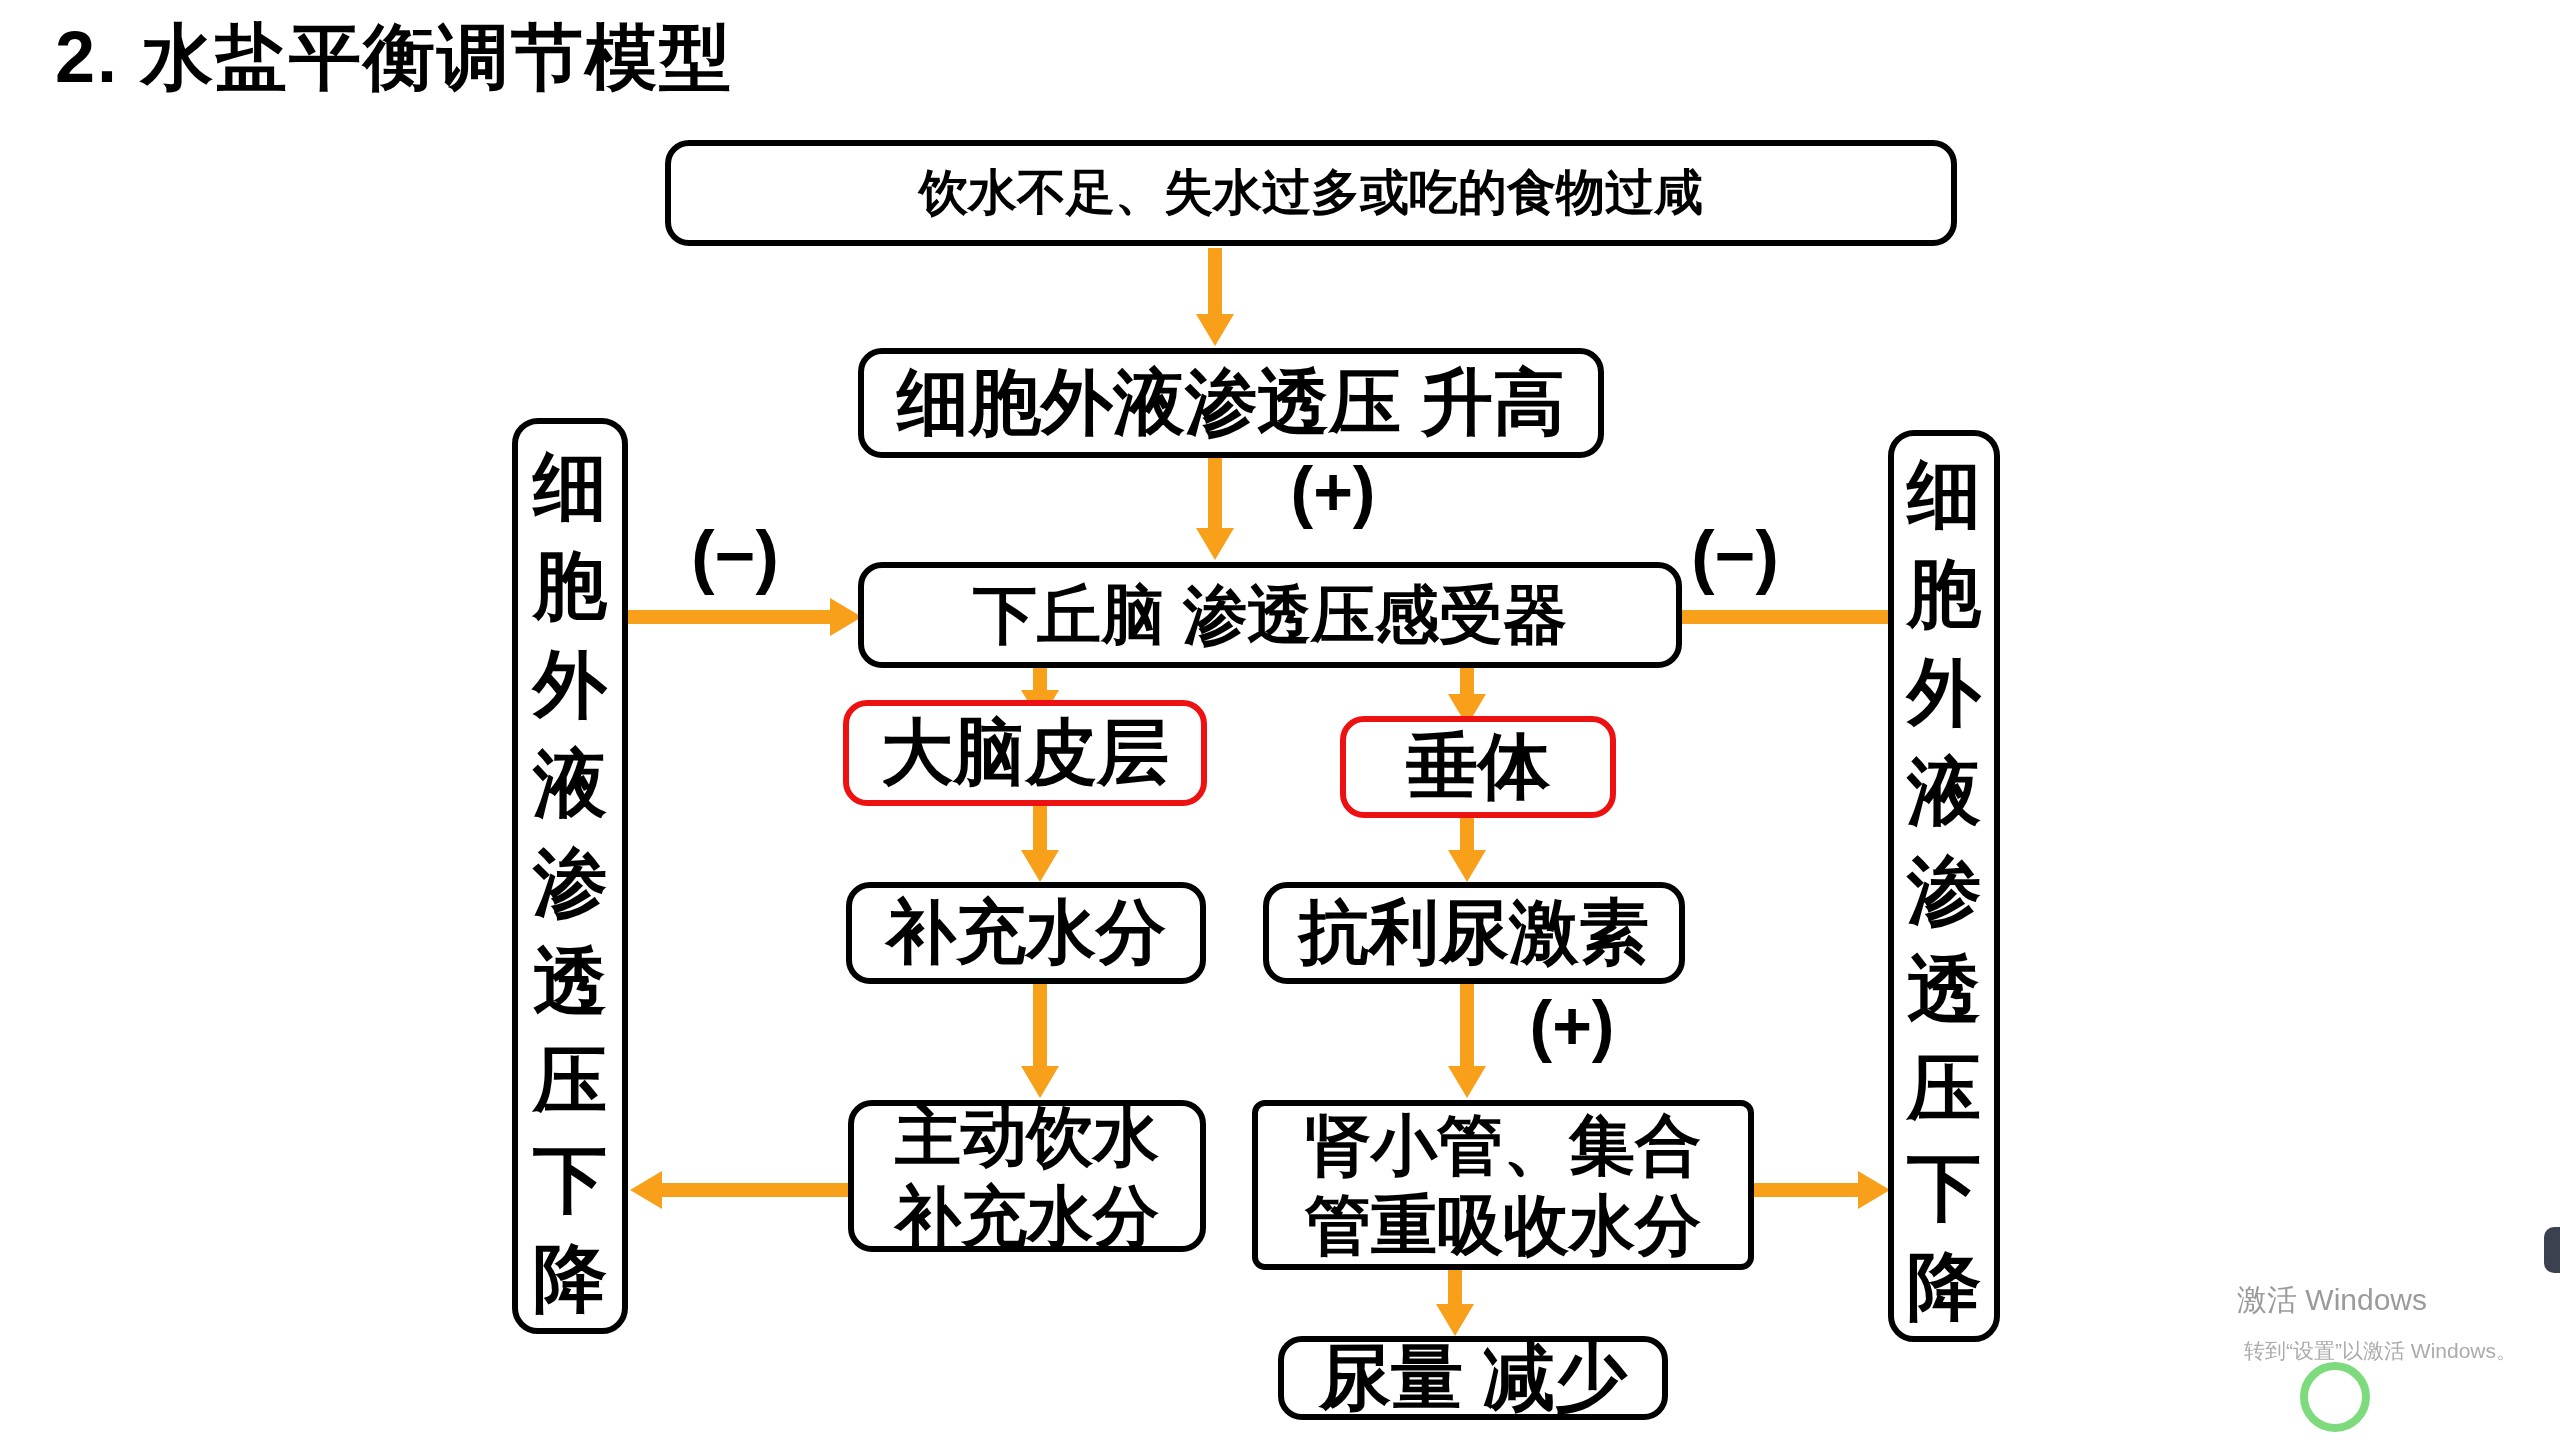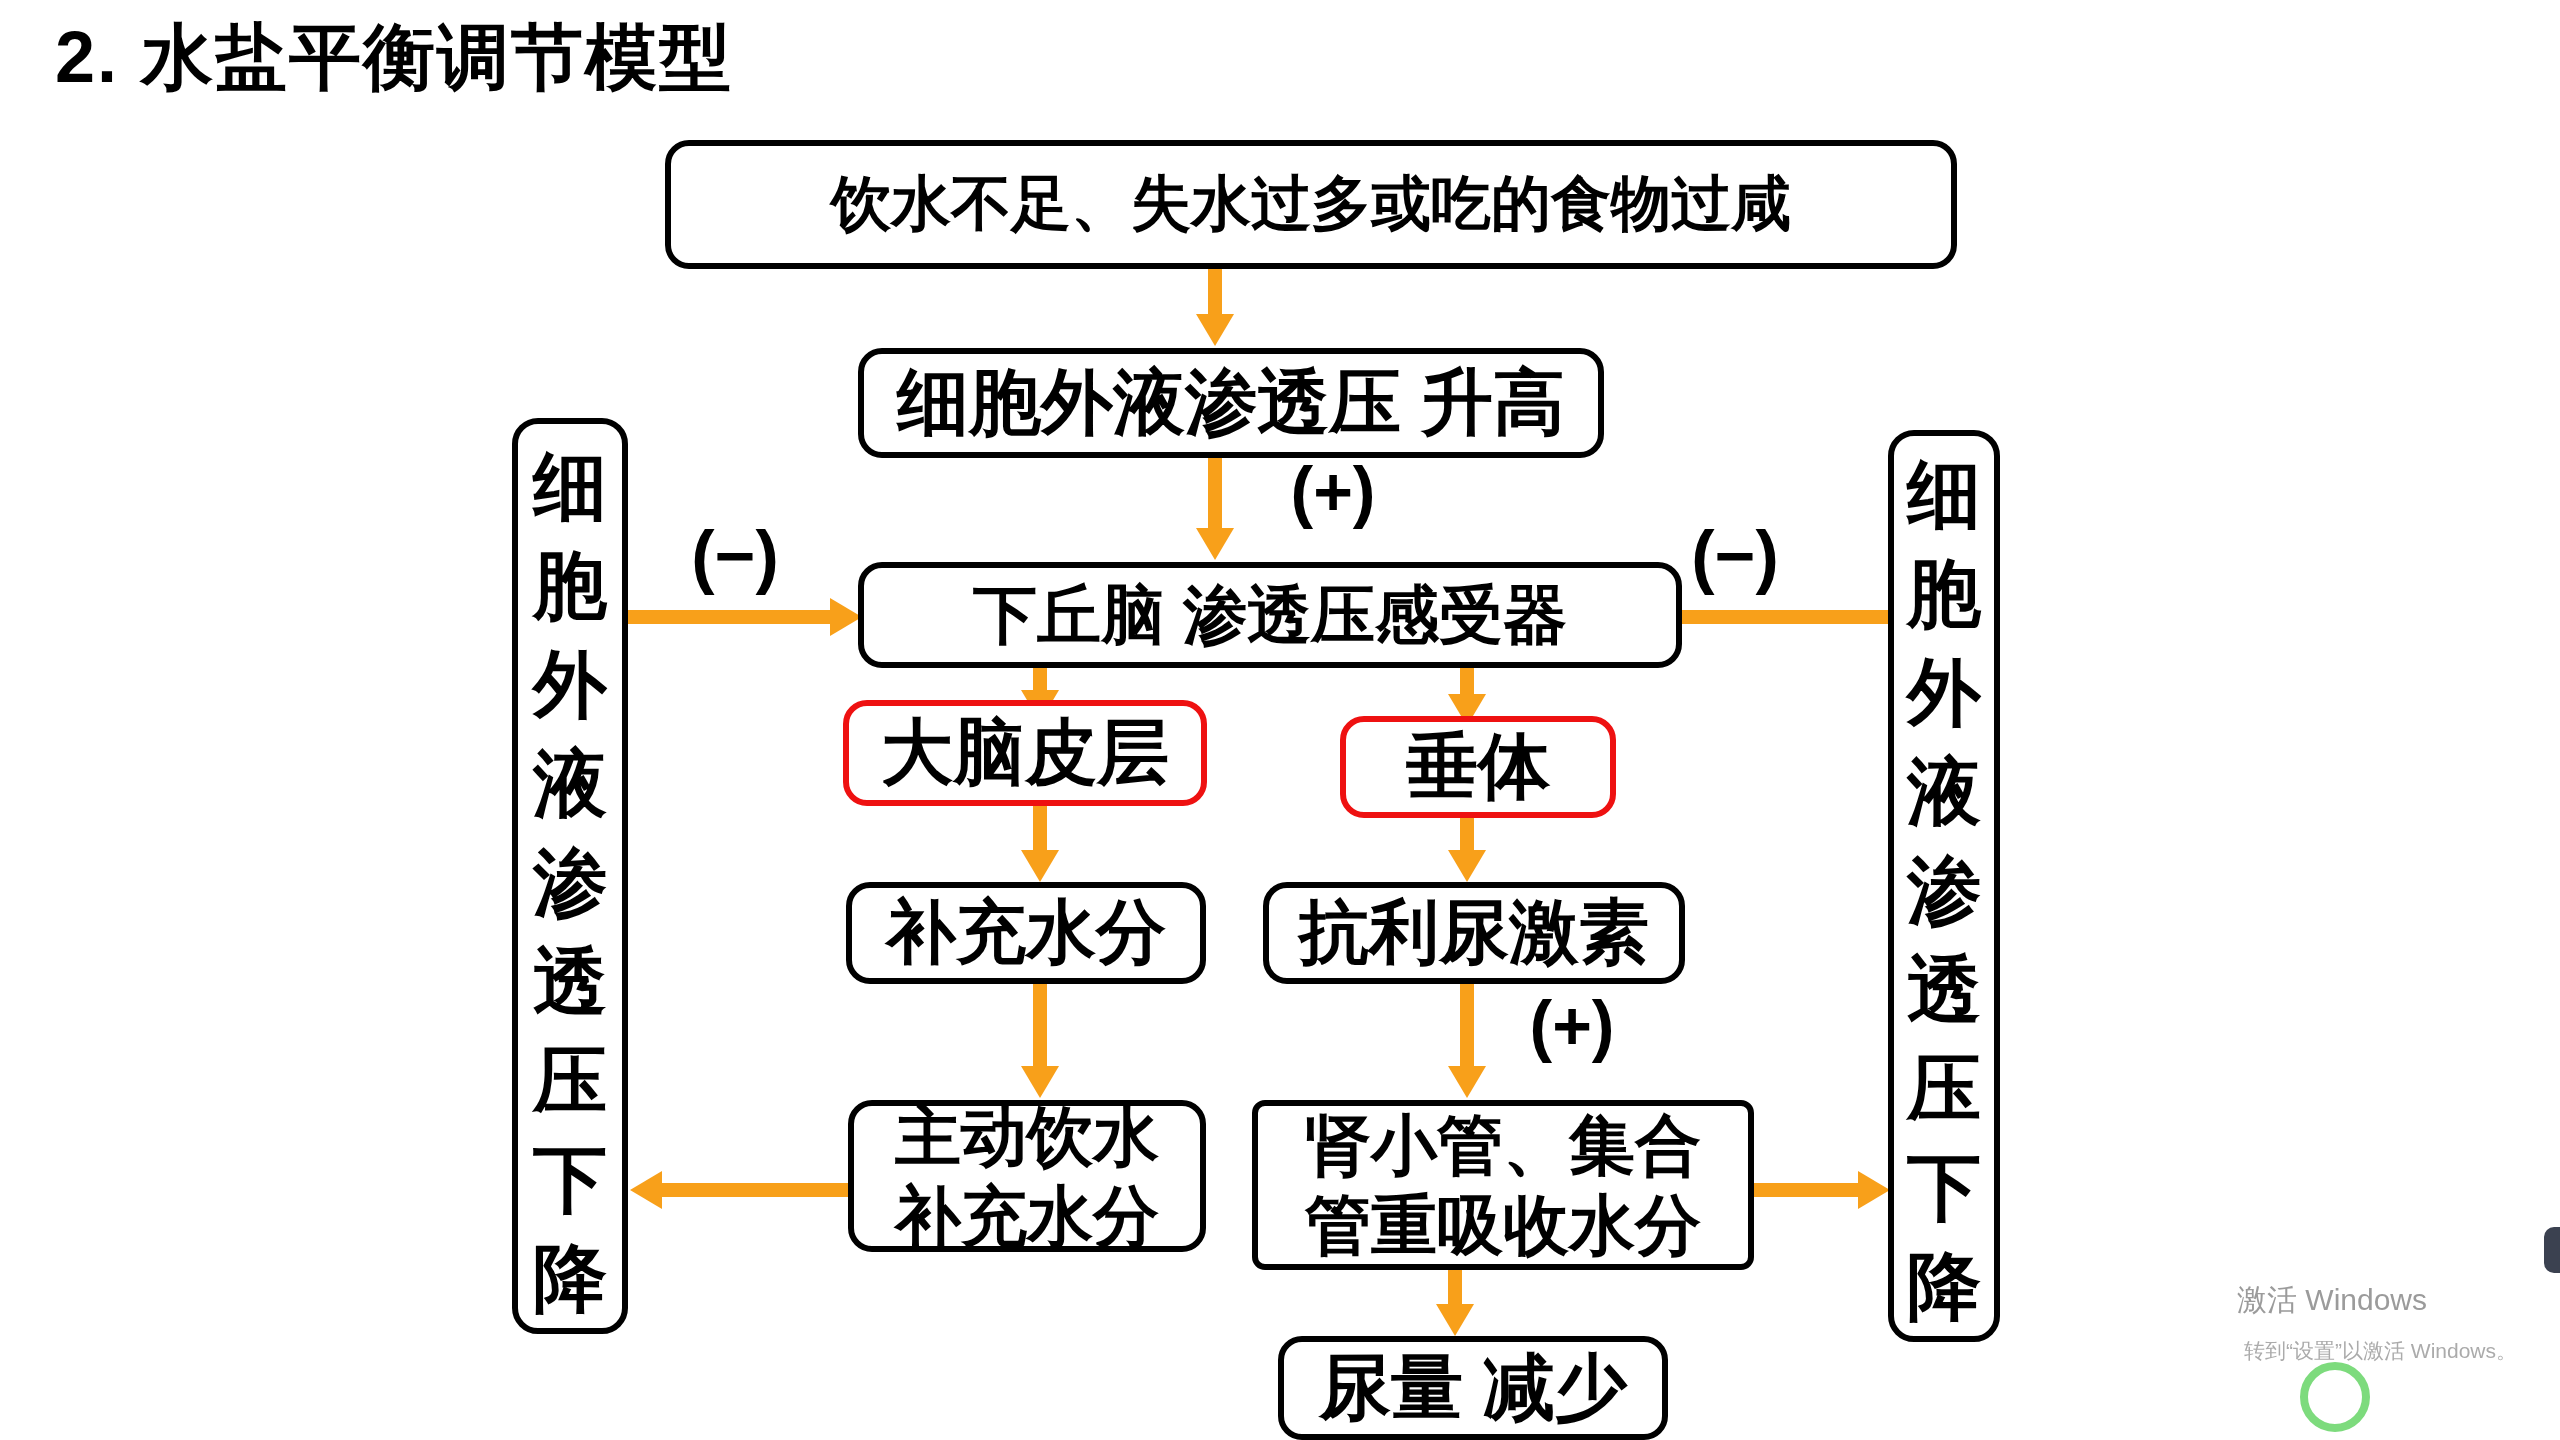--- a/index.html
+++ b/index.html
@@ -43,21 +43,21 @@
   .side-tab{position:absolute;left:2544px;top:1227px;width:26px;height:46px;background:#3B4150;
             border-radius:10px 0 0 10px;z-index:5;}
 </style>
 </head>
 <body>
 
 <div class="stage">
 
   <div class="title">2. 水盐平衡调节模型</div>
 
-  <div class="box" style="left:665px;top:140px;width:1292px;height:129px;font-size:60px;">饮水不足、失水过多或吃的食物过咸</div>
+  <div class="box" style="left:665px;top:140px;width:1292px;height:106px;font-size:49px;">饮水不足、失水过多或吃的食物过咸</div>
 
   <div class="av" style="left:1196px;top:248px;height:98px;">
     <div class="shaft"></div>
       <div class="head"></div>
   </div>
 
   <div class="box" style="left:858px;top:348px;width:746px;height:110px;font-size:72px;">细胞外液渗透压 升高</div>
 
   <div class="av" style="left:1196px;top:456px;height:104px;">
     <div class="shaft"></div>
@@ -108,21 +108,21 @@
   <div class="box" style="left:1252px;top:1100px;width:502px;height:170px;font-size:66px;line-height:80px;border-radius:13px;">
     <span>肾小管、集合</span>
     <span>管重吸收水分</span>
   </div>
 
   <div class="av" style="left:1436px;top:1270px;height:66px;">
     <div class="shaft"></div>
       <div class="head"></div>
   </div>
 
-  <div class="box" style="left:1278px;top:1336px;width:390px;height:104px;font-size:72px;">尿量 减少</div>
+  <div class="box" style="left:1278px;top:1336px;width:390px;height:84px;font-size:72px;">尿量 减少</div>
 
   <div class="vbox" style="left:512px;top:418px;width:116px;height:916px;">
     <span class="vtext">细胞外液渗透压下降</span>
   </div>
   <div class="vbox" style="left:1888px;top:430px;width:112px;height:912px;">
     <span class="vtext">细胞外液渗透压下降</span>
   </div>
 
   <div class="ah to-right" style="left:628px;top:598px;width:234px;">
     <div class="shaft"></div>

